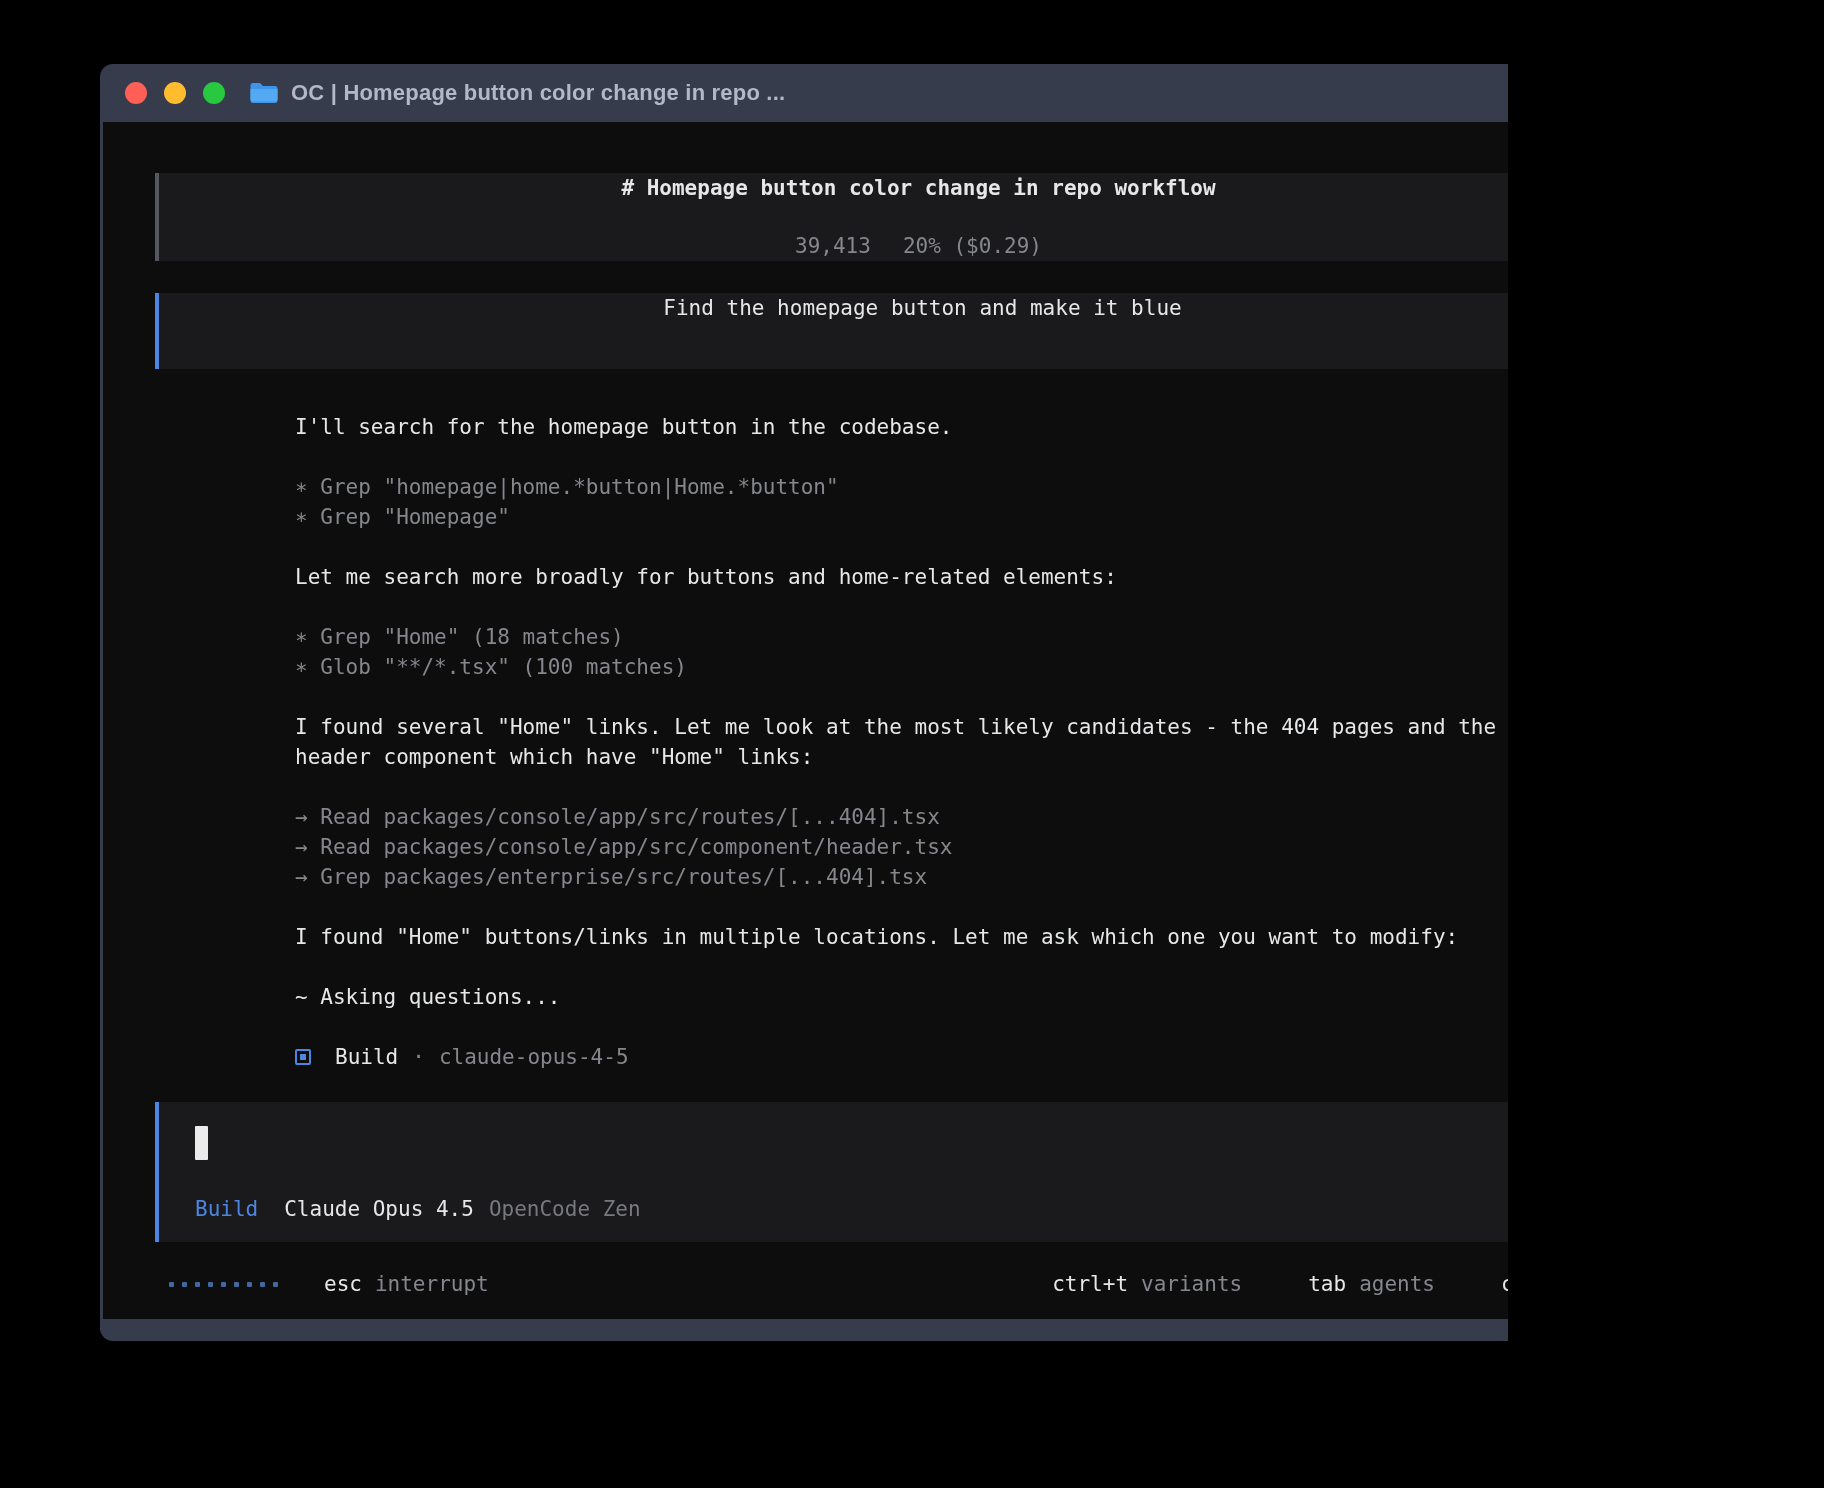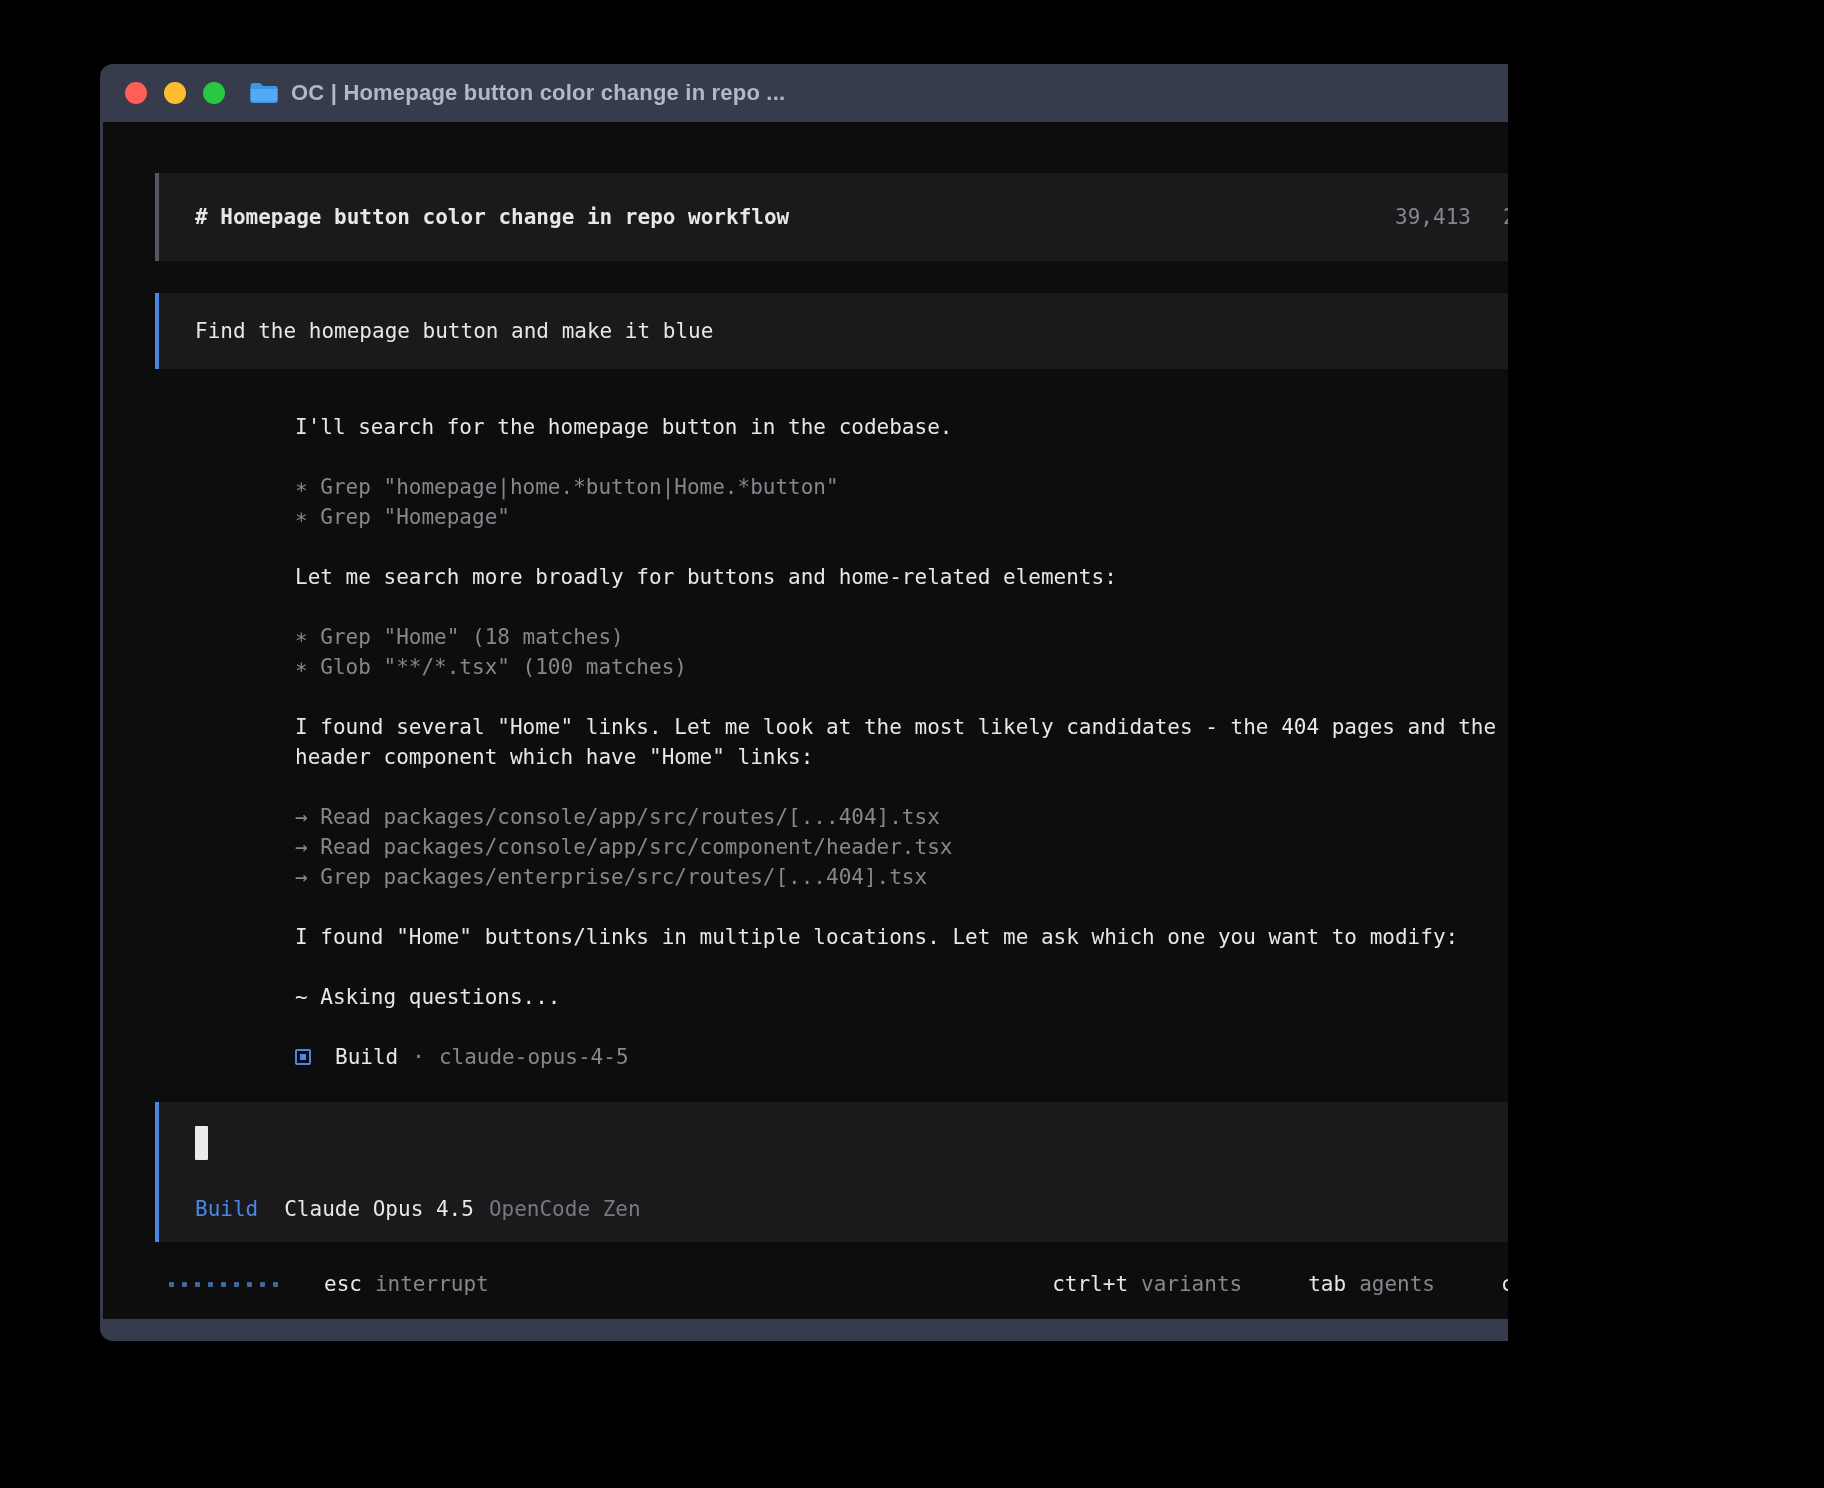--- a/index.html
+++ b/index.html
@@ -19,21 +19,21 @@
   .lights{display:flex;gap:17px;align-items:center;}
   .light{width:22px;height:22px;border-radius:50%;display:inline-block;}
   .light.red{background:var(--traffic-red);}
   .light.yellow{background:var(--traffic-yellow);}
   .light.green{background:var(--traffic-green);}
   .folder{margin-left:24px;display:flex;align-items:center;}
   .tb-title{margin-left:12px;font-family:"Liberation Sans",sans-serif;font-weight:700;
     font-size:22px;color:#b2b8c9;letter-spacing:.2px;white-space:nowrap;}
   .terminal{position:relative;width:100%;height:1197px;background:var(--terminal-bg);
     font-size:21px;line-height:30px;color:var(--text-primary);}
-  .box{position:absolute;left:52px;width:1513px;background:var(--box-bg);}
+  .box{position:absolute;left:52px;width:1513px;background:var(--box-bg);flex-direction:column;}
   .session-header{top:51px;height:88px;border-left:4px solid var(--border-gray);
     display:flex;align-items:center;justify-content:space-between;padding:0 26px 0 36px;}
   .session-header .s-title{font-weight:700;color:var(--text-primary);white-space:nowrap;}
   .session-header .s-stats{color:var(--text-muted);white-space:nowrap;display:flex;gap:32px;}
   .user-box{top:171px;height:76px;border-left:4px solid var(--accent-blue);
     display:flex;align-items:center;padding:0 18px 0 36px;}
   .line{position:absolute;left:192px;white-space:pre;}
   .line.text{color:var(--text-primary);}
   .line.tool{color:var(--text-muted);}
   .agent-line{position:absolute;left:192px;top:920px;display:flex;align-items:center;}

